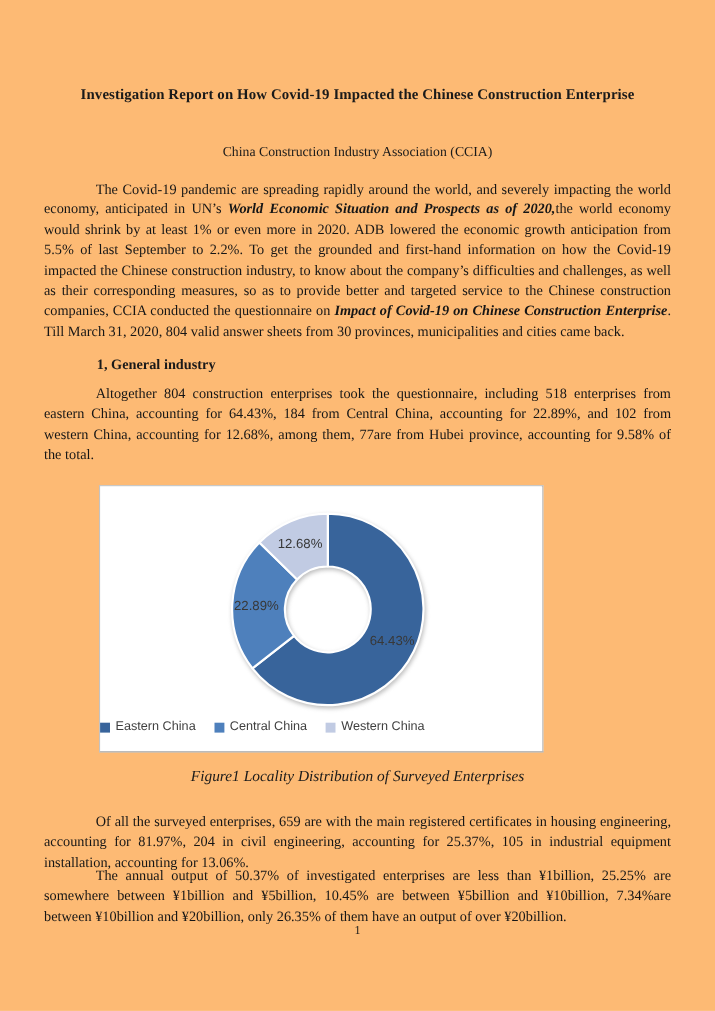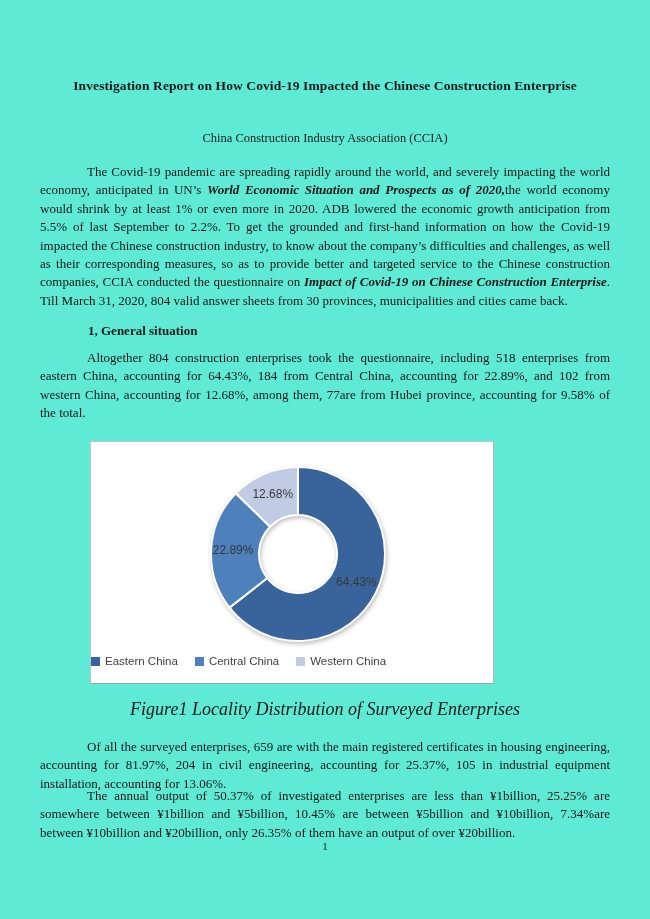--- a/index.html
+++ b/index.html
@@ -1,19 +1,19 @@
 <!DOCTYPE html>
 <html><head>
 <meta charset="utf-8">
 <style>
   html,body { margin:0; padding:0; background:#fff; }
   .page {
     position:relative;
     width:650px; height:919px;
-    background:#5eead4;
+    background:#fdba74;
     font-family:"Liberation Serif", serif;
     color:#1a1a1a;
     overflow:hidden;
   }
   .doc-title {
     position:absolute; top:78px; left:0; width:650px;
     text-align:center; font-size:13.5px; font-weight:bold;
     letter-spacing:0.1px; margin:0;
   }
   .doc-subtitle {
@@ -50,41 +50,41 @@
     display:flex; align-items:center; gap:17px;
     font-family:"Liberation Sans", sans-serif;
     font-size:11.5px; color:#3f3f3f;
   }
   .legend-item { display:flex; align-items:center; }
   .legend-swatch {
     width:9px; height:9px; margin-right:5px; display:inline-block;
   }
   .figure-caption {
     position:absolute; top:699px; left:0; width:650px;
-    text-align:center; font-style:italic; font-size:18px;
+    text-align:center; font-style:italic; font-size:14px;
   }
   .page-number {
     position:absolute; top:840px; left:0; width:650px;
     text-align:center; font-size:11px;
   }
 </style>
 </head>
 <body>
 
 <div class="page">
 
   <h1 class="doc-title">Investigation Report on How Covid-19 Impacted the Chinese Construction Enterprise</h1>
 
   <div class="doc-subtitle">China Construction Industry Association (CCIA)</div>
 
   <p class="body-para" style="top:163px;">
     <span>The Covid-19 pandemic are spreading rapidly around the world, and severely impacting the world economy, anticipated in UN’s </span><span class="seg-bi">World Economic Situation and Prospects as of 2020,</span><span>the world economy would shrink by at least 1% or even more in 2020. ADB lowered the economic growth anticipation from 5.5% of last September to 2.2%. To get the grounded and first-hand information on how the Covid-19 impacted the Chinese construction industry, to know about the company’s difficulties and challenges, as well as their corresponding measures, so as to provide better and targeted service to the Chinese construction companies, CCIA conducted the questionnaire on </span><span class="seg-bi">Impact of Covid-19 on Chinese Construction Enterprise</span><span>. Till March 31, 2020, 804 valid answer sheets from 30 provinces, municipalities and cities came back.</span>
   </p>
 
-  <h2 class="section-heading">1, General situation</h2>
+  <h2 class="section-heading">1, General industry</h2>
 
   <p class="body-para" style="top:349px;">Altogether 804 construction enterprises took the questionnaire, including 518 enterprises from eastern China, accounting for 64.43%, 184 from Central China, accounting for 22.89%, and 102 from western China, accounting for 12.68%, among them, 77are from Hubei province, accounting for 9.58% of the total.</p>
 
   <div class="figure-box">
     <svg id="donut-svg" width="402" height="241">
         <g class="slices">
           <path d="M 207.00 25.00 A 87 87 0 1 1 138.49 165.62 L 176.29 136.04 A 39 39 0 1 0 207.00 73.00 Z" fill="#38649B" stroke="#ffffff" stroke-width="2" stroke-linejoin="round"></path>
           <path d="M 138.49 165.62 A 87 87 0 0 1 144.79 51.18 L 179.11 84.74 A 39 39 0 0 0 176.29 136.04 Z" fill="#4E80BC" stroke="#ffffff" stroke-width="2" stroke-linejoin="round"></path>
           <path d="M 144.79 51.18 A 87 87 0 0 1 207.00 25.00 L 207.00 73.00 A 39 39 0 0 0 179.11 84.74 Z" fill="#C1CBE3" stroke="#ffffff" stroke-width="2" stroke-linejoin="round"></path>
         </g>

